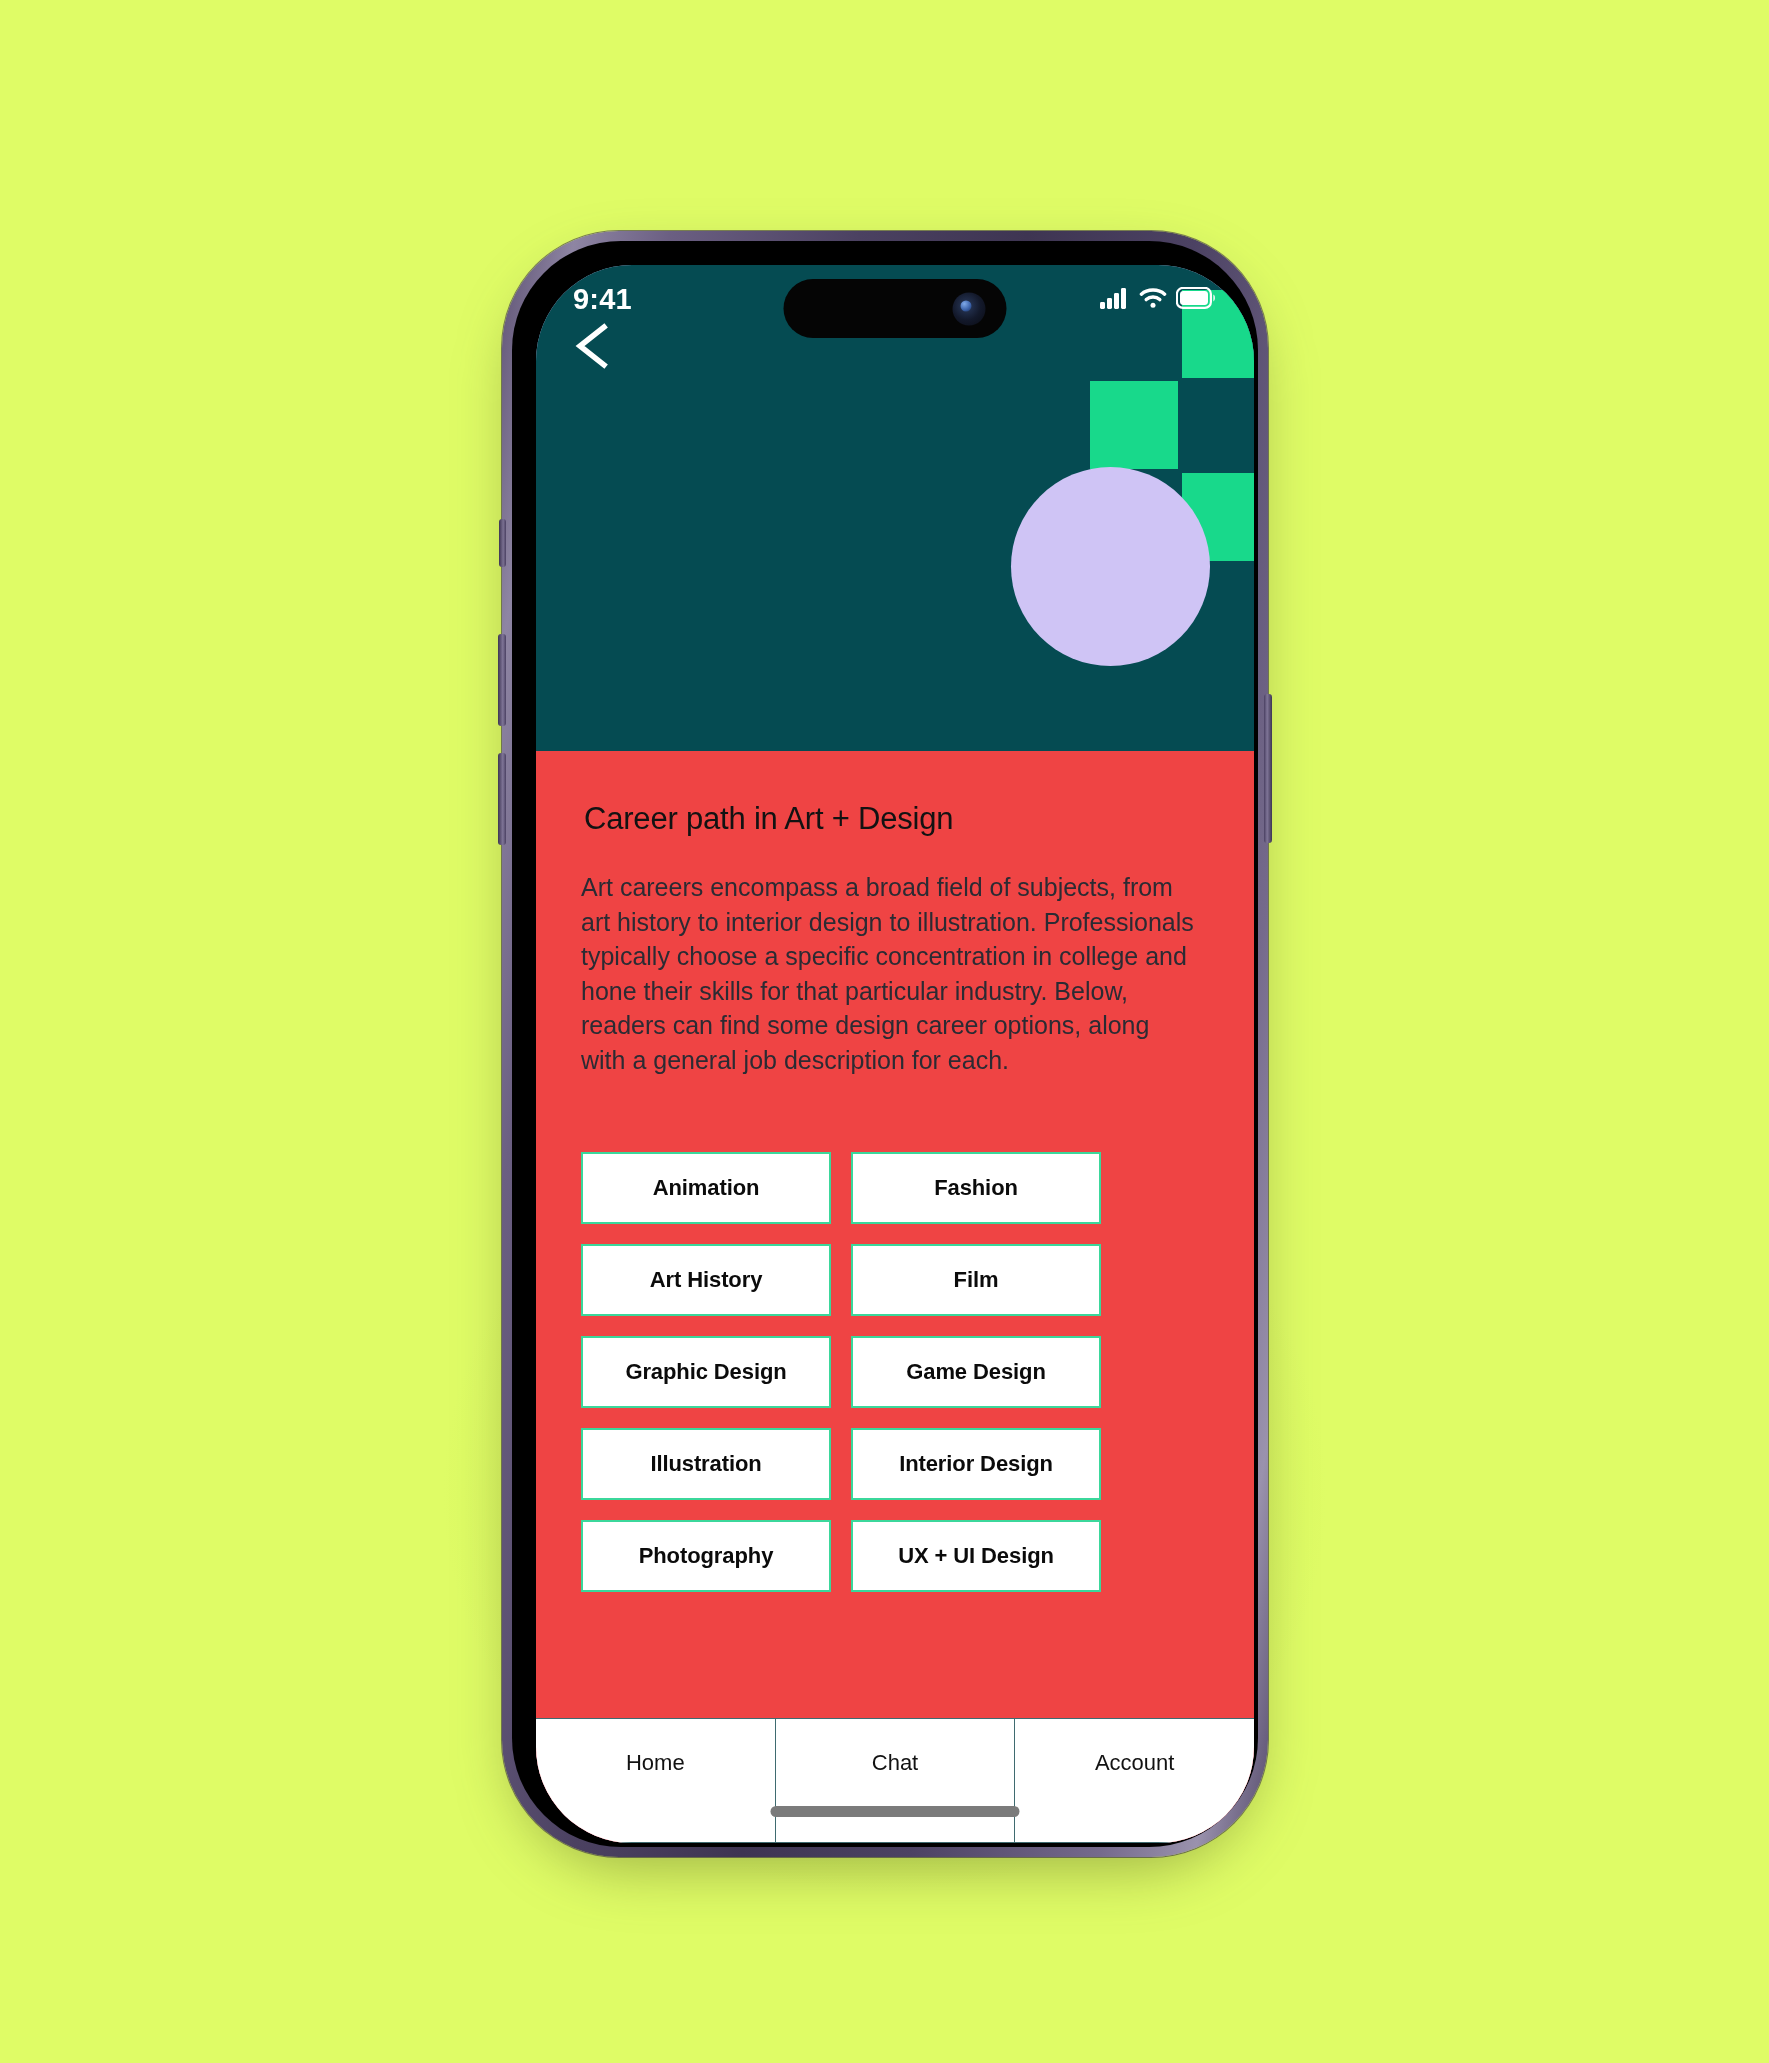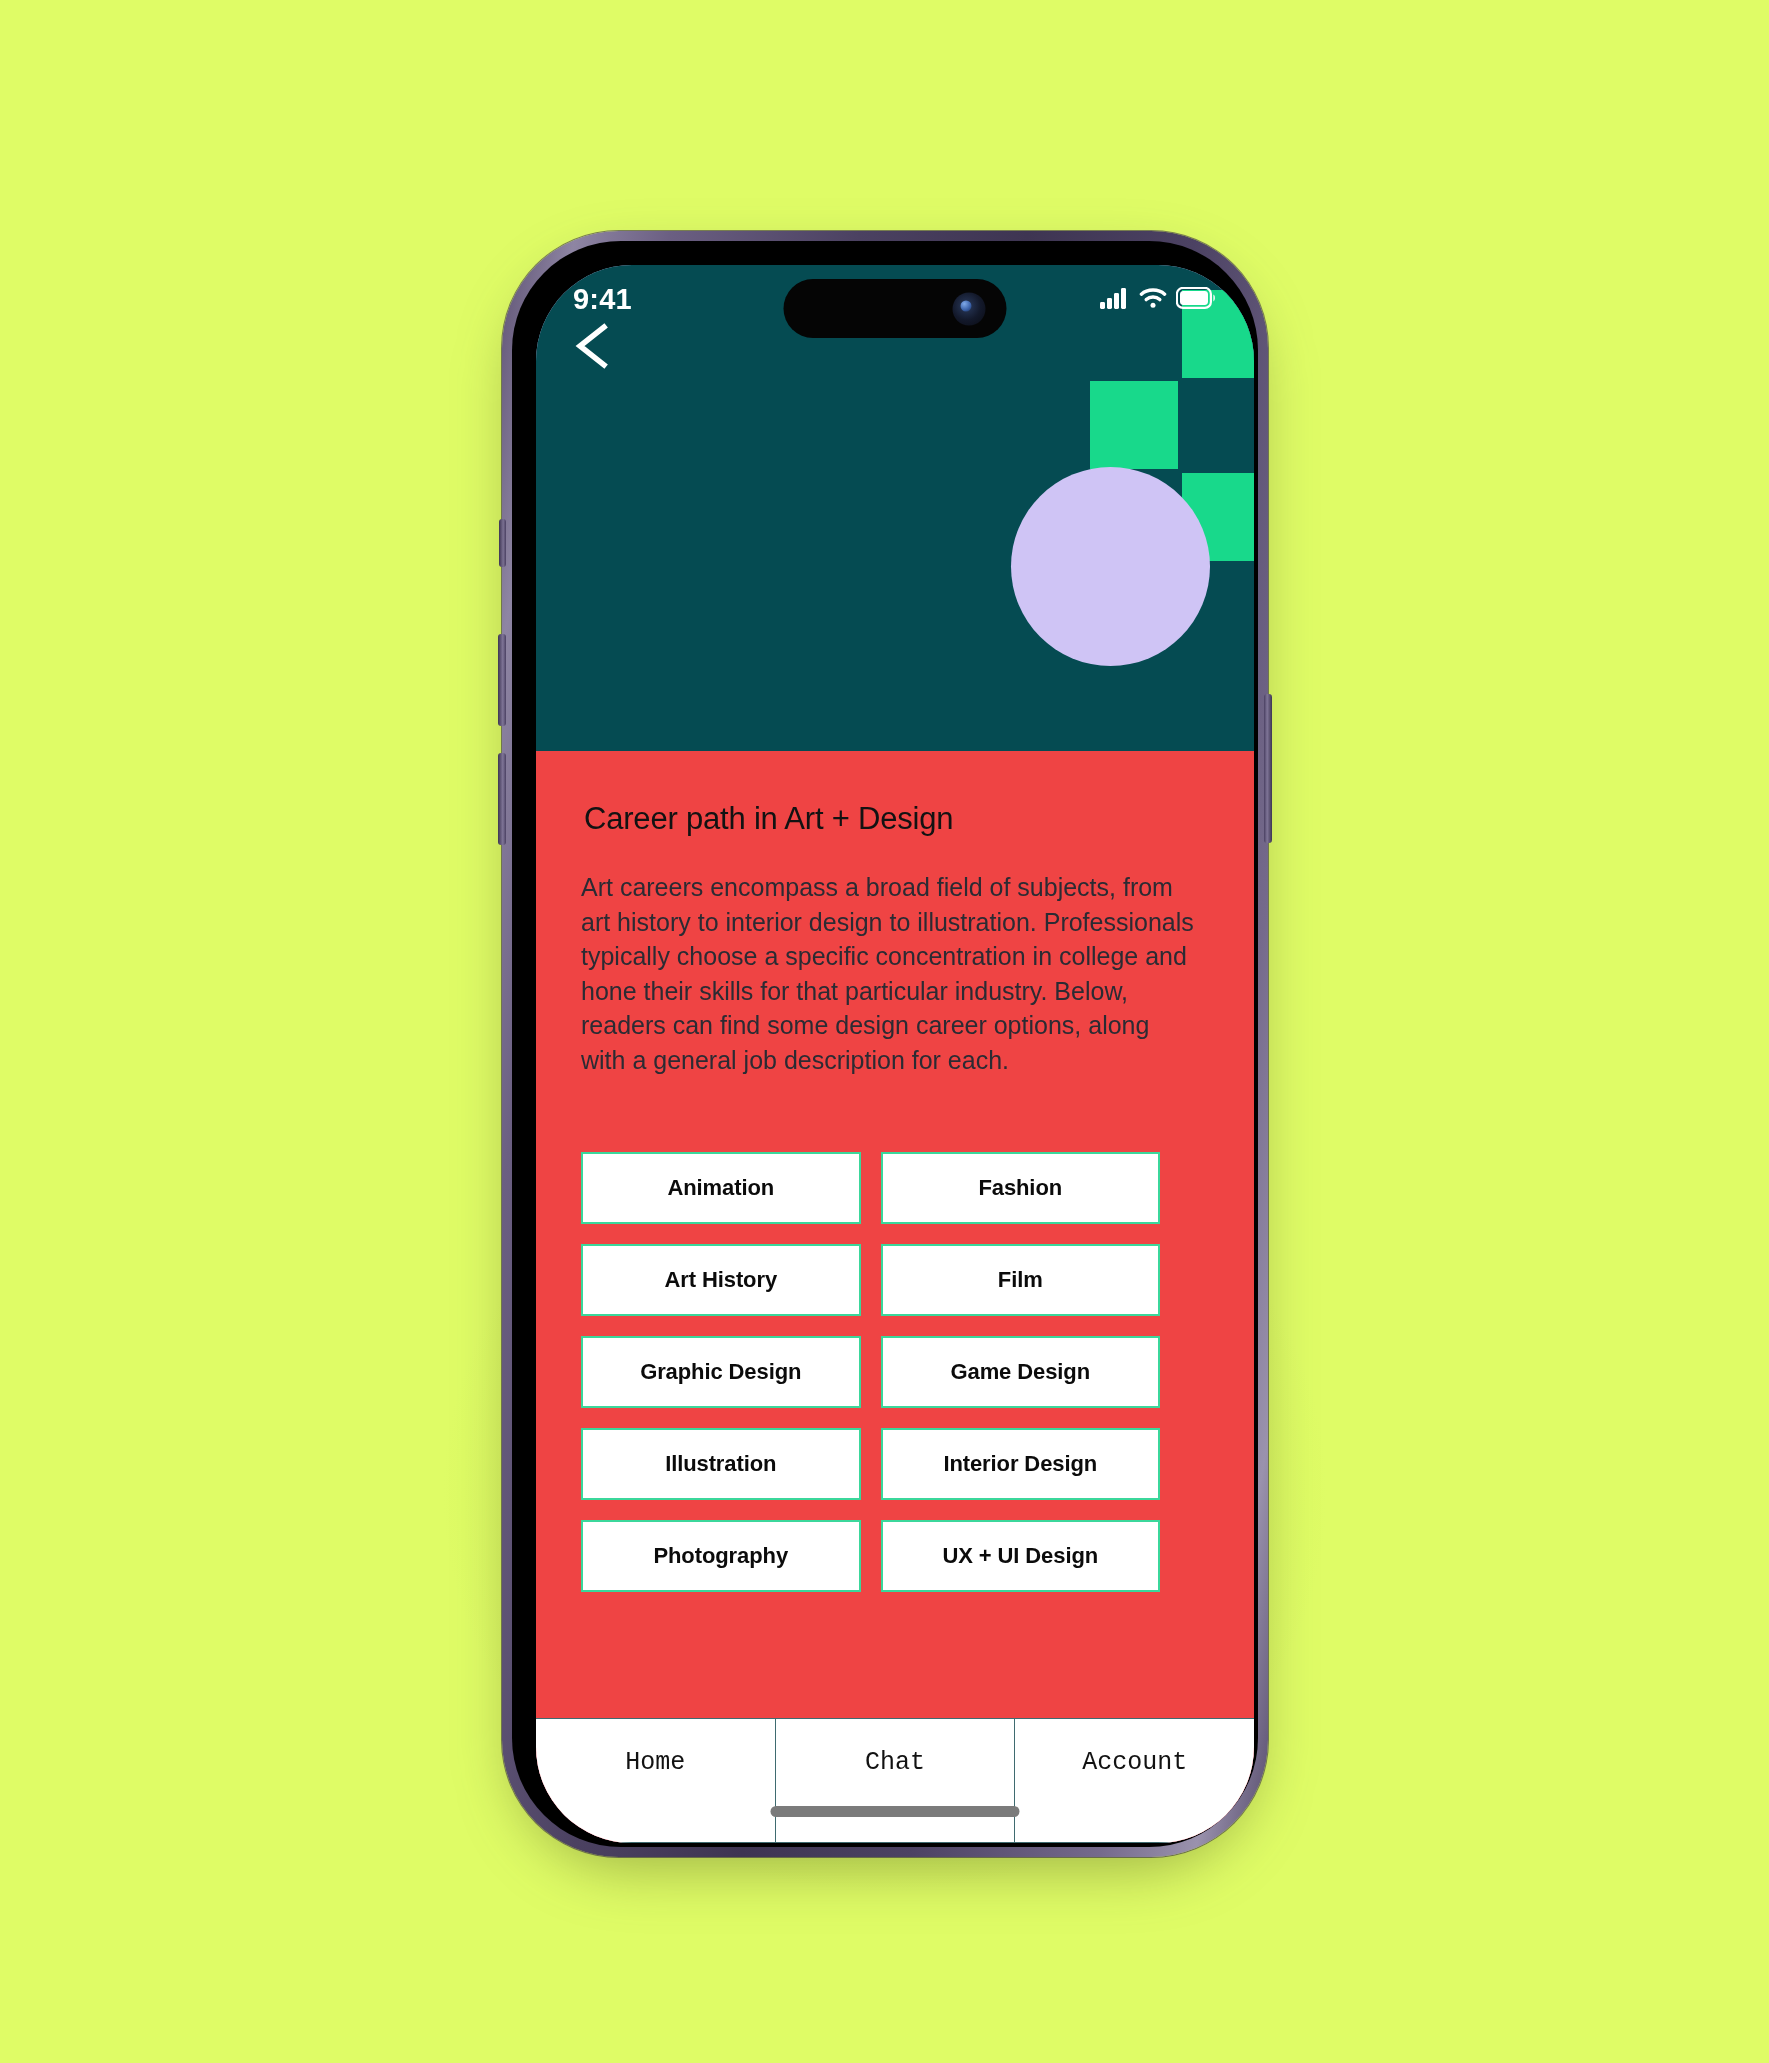--- a/index.html
+++ b/index.html
@@ -120,21 +120,21 @@
   }
   .c-head{
     position:absolute; left:48px; top:50px;
     font-size:31px; font-weight:400; color:#121212; letter-spacing:-0.2px;
   }
   .c-body{
     position:absolute; left:45px; top:119px; width:617px;
     font-size:25px; line-height:1.38; color:#2b2b33; font-weight:400;
   }
   .grid{
-    position:absolute; left:45px; top:401px; width:579px;
+    position:absolute; left:45px; top:401px; width:520px;
     display:grid; grid-template-columns:1fr 1fr;
     column-gap:20px; row-gap:20px;gap:20px;
   }
   .chip{
     height:72px;
     background:#ffffff;
     border:2.6px solid #3BD79B;
     display:flex; align-items:center; justify-content:center;
     font-size:22px; font-weight:bold; color:#0b0b0b;
     cursor:pointer; letter-spacing:-0.1px;
@@ -143,25 +143,24 @@
   
   .tabbar{
     position:absolute; left:0; bottom:0; width:718px; height:125px;
     background:#ffffff;
     display:flex;
     border-top:1.6px solid #3f6b70;
     z-index:7;
   }
   .tab{
     flex:1; display:flex; align-items:center; justify-content:center;
-    font-size:25px; color:#121212; cursor:pointer;
+    font-size:22px; color:#121212; cursor:pointer;
     border-right:1.6px solid #3f6b70;
     border-bottom:1.6px solid #3f6b70;
     padding-bottom:36px;
-    font-family:Liberation Mono, monospace;
   }
   .tab:last-child{ border-right:none; }
   .home-indicator{
     position:absolute; left:50%; transform:translateX(-50%); bottom:26px;
     width:249px; height:11px; border-radius:6px; background:#7b7b7b;
     z-index:9;
   }
 </style>
 </head>
 <body>

